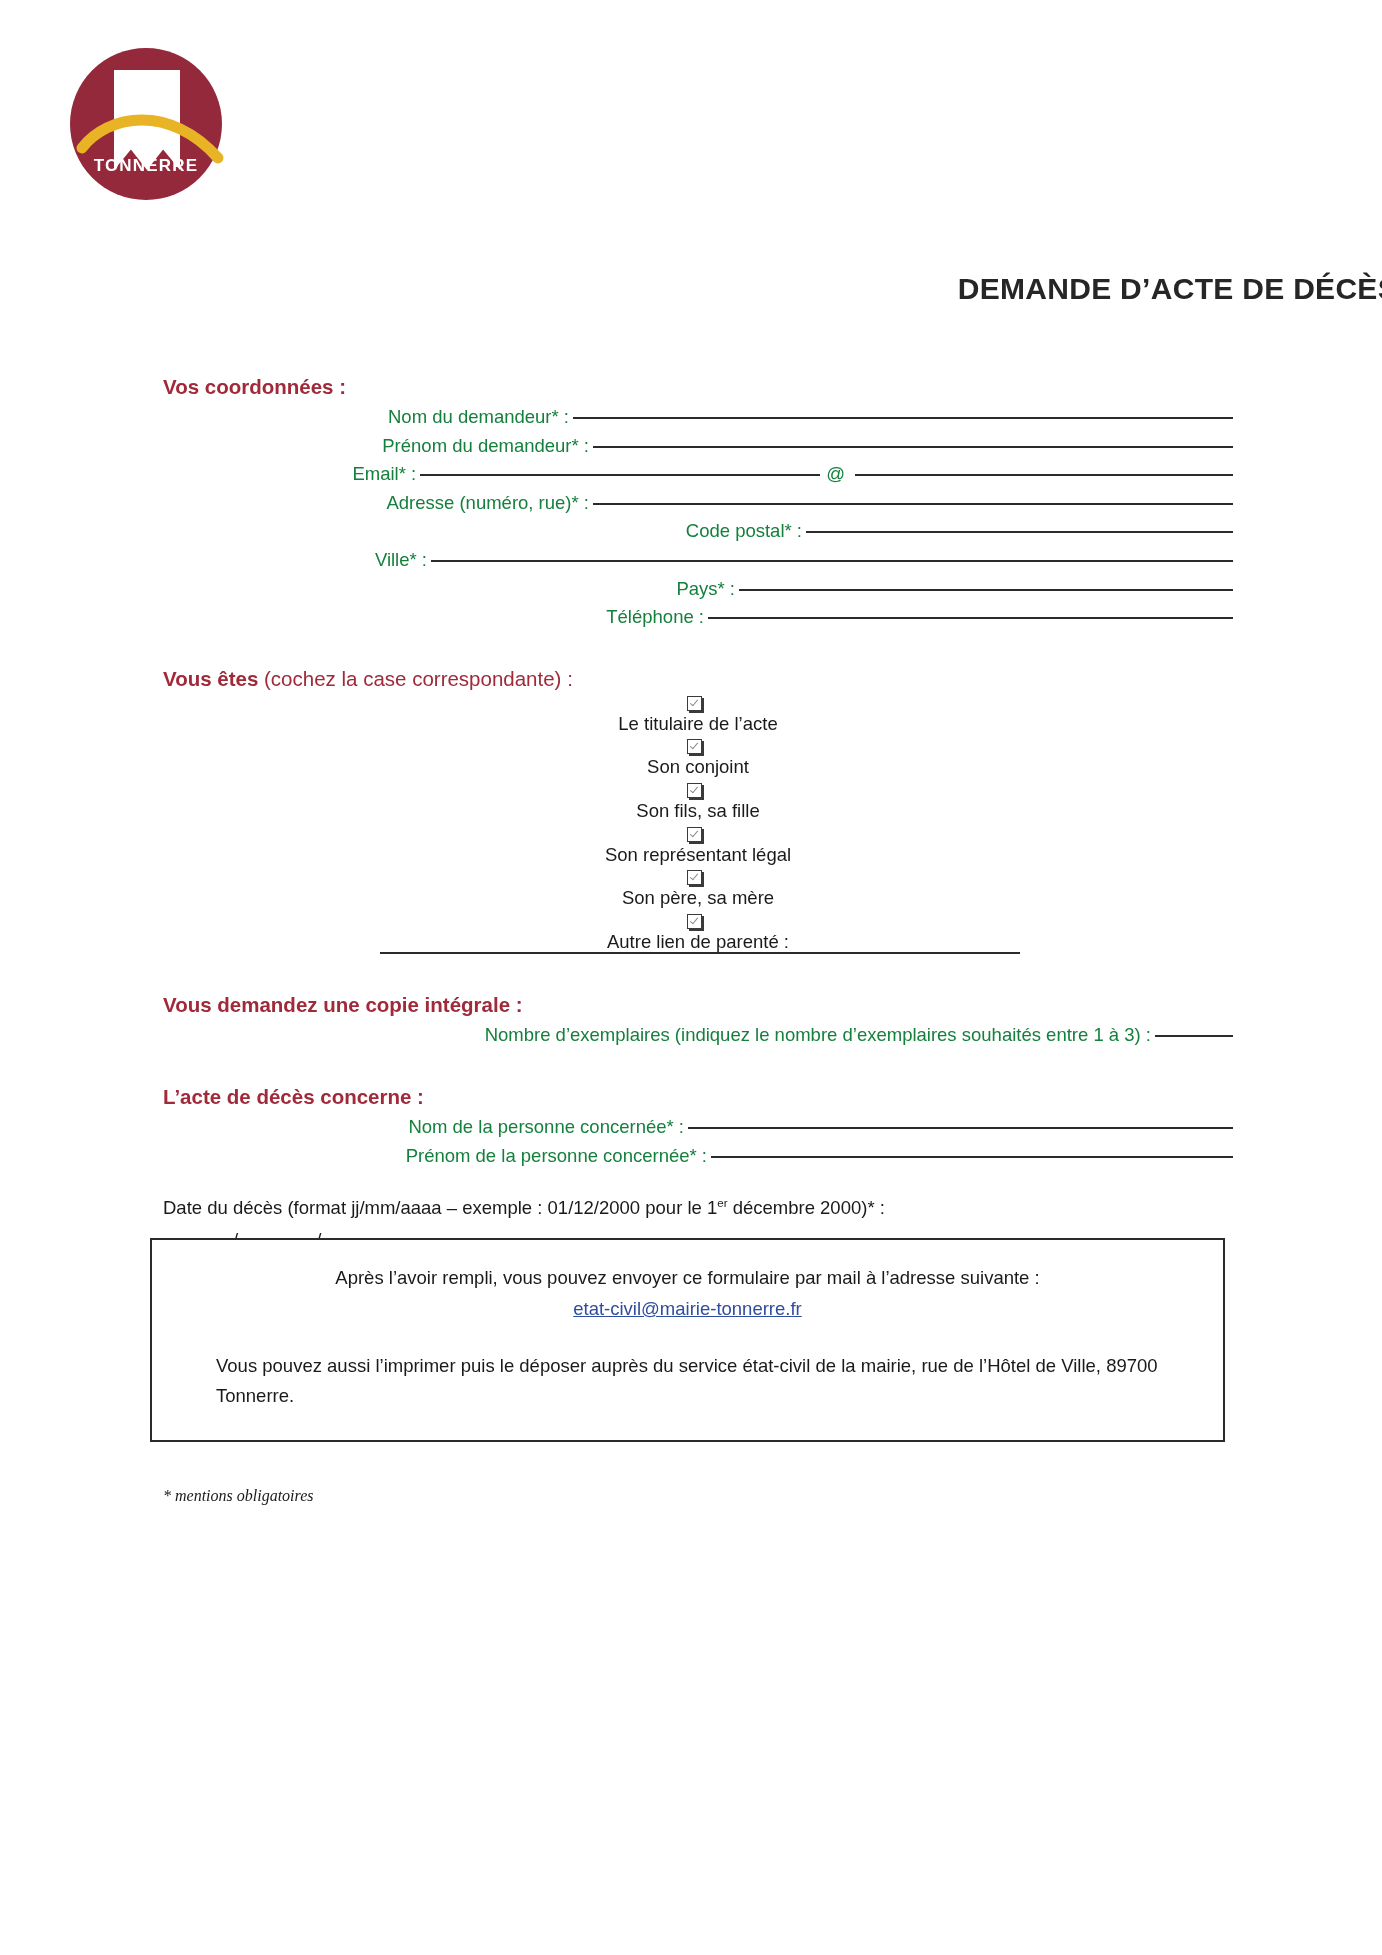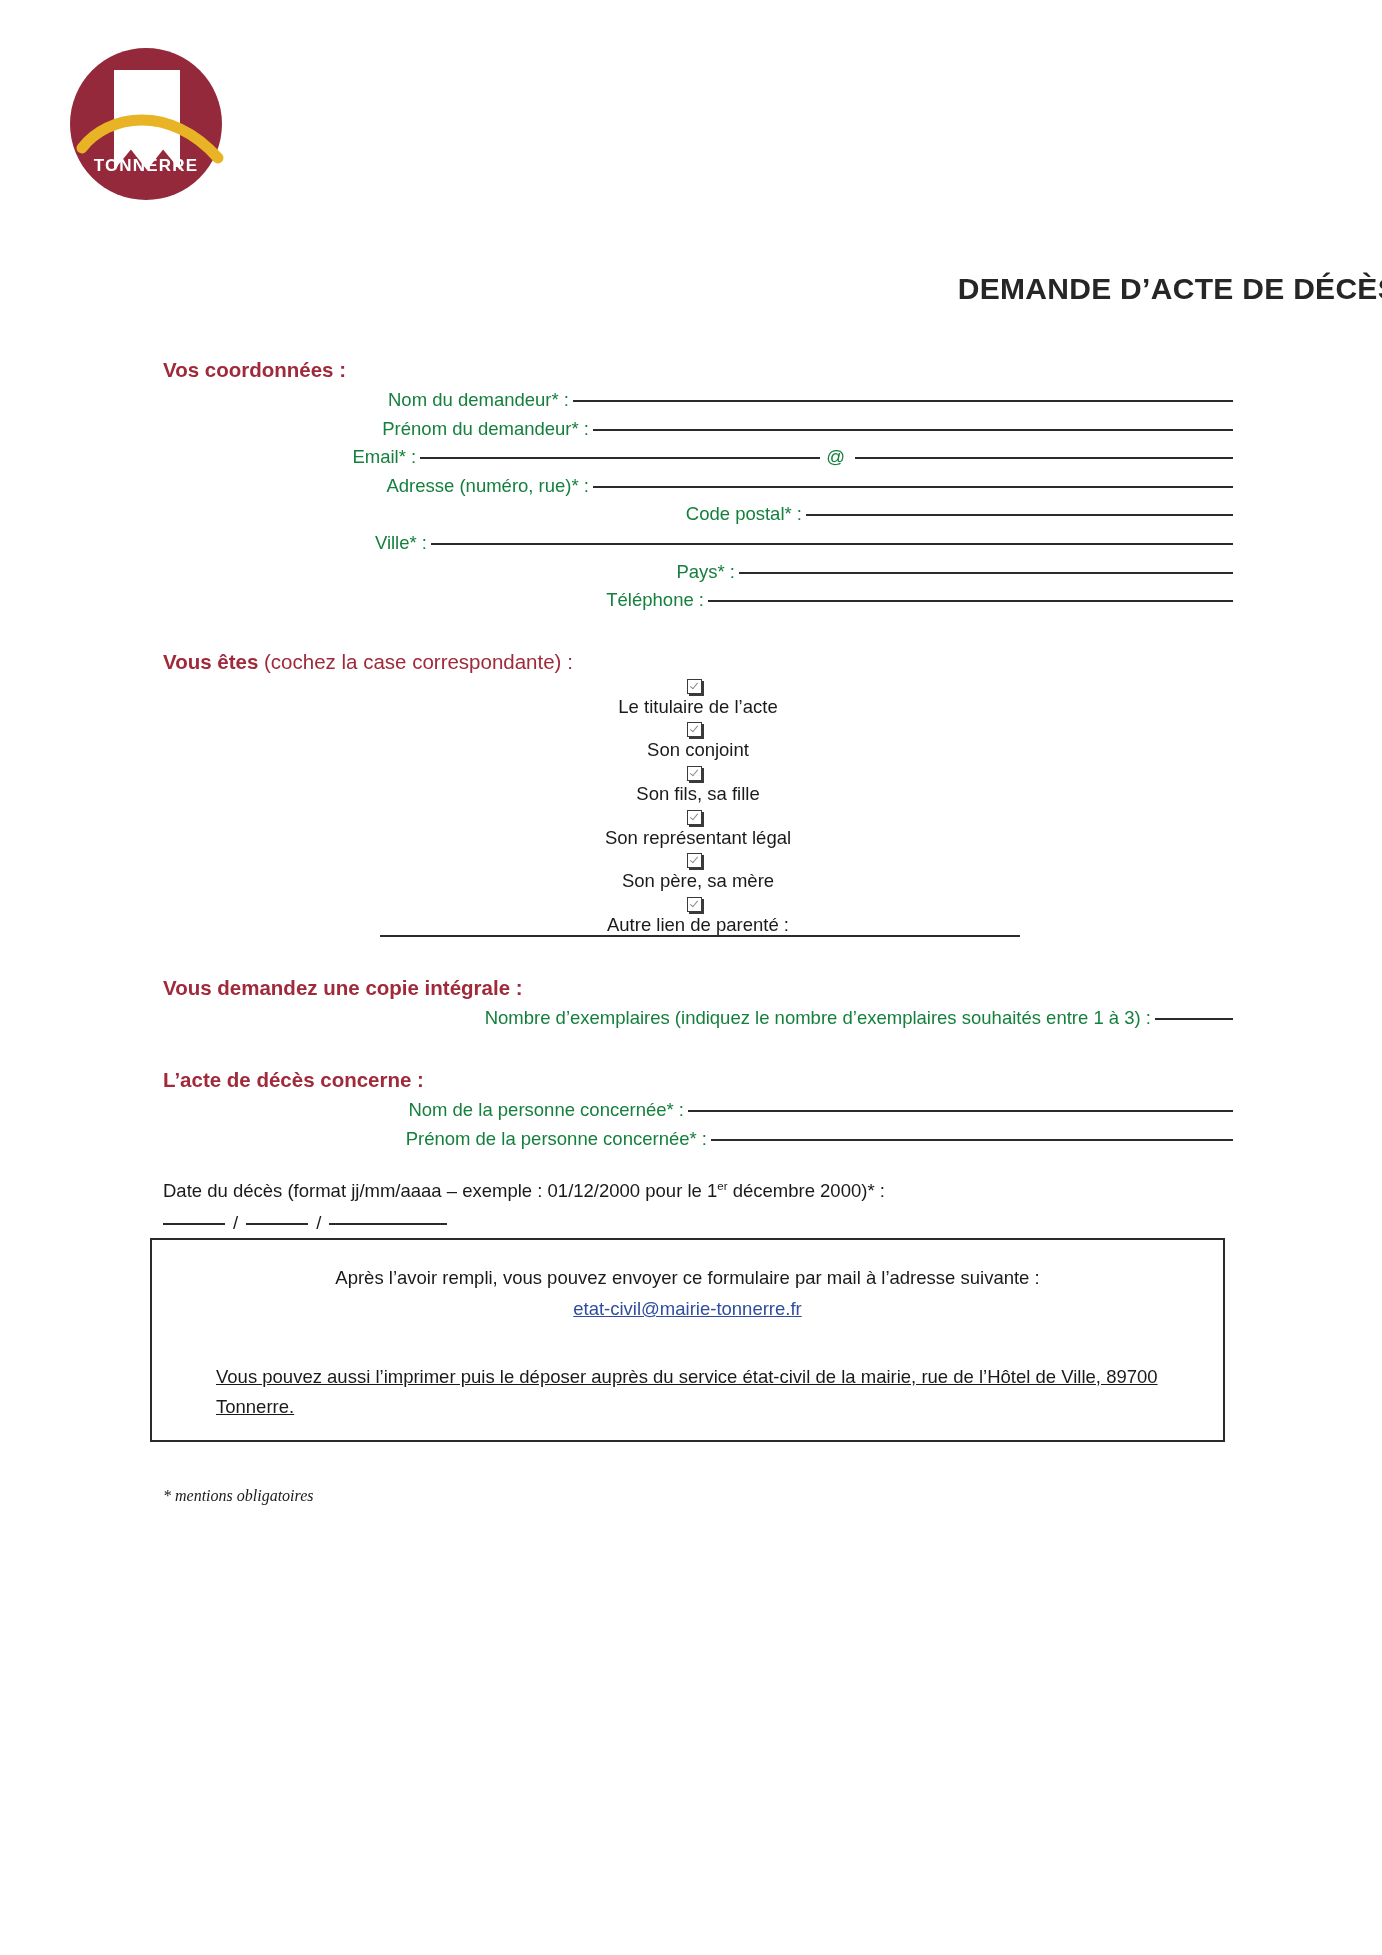--- a/index.html
+++ b/index.html
@@ -99,21 +99,21 @@
     font-size: 30px;
     letter-spacing: 0.3px;
     color: #262626;
     margin-left: 16px;
   }
 
   
   .content {
     position: absolute;
     left: 163px;
-    top: 355px;
+    top: 372px;
     width: 1070px;
   }
 
   .sect-head {
     color: #a02a3a;
     font-weight: bold;
     font-size: 20.5px;
     line-height: 30px;
     margin: 0 0 1px 0;
     white-space: nowrap;
@@ -225,27 +225,26 @@
     color: #1a1a1a;
   }
   .notice-mail {
     color: #2f4da0;
     text-decoration: underline;
     font-size: 18.5px;
     line-height: 32px;
     display: inline-block;
   }
   .notice-para {
-    margin-top: 37px;
+    margin-top: 26px;
     text-align: left;
     font-size: 18.5px;
     line-height: 30px;
     color: #1a1a1a;
     padding: 0 14px 0 14px;
-    text-decoration: underline;
   }
 
   
   .footnote {
     position: absolute;
     left: 163px;
     top: 1487px;
     font-family: "Liberation Serif", serif;
     font-style: italic;
     font-size: 16px;

